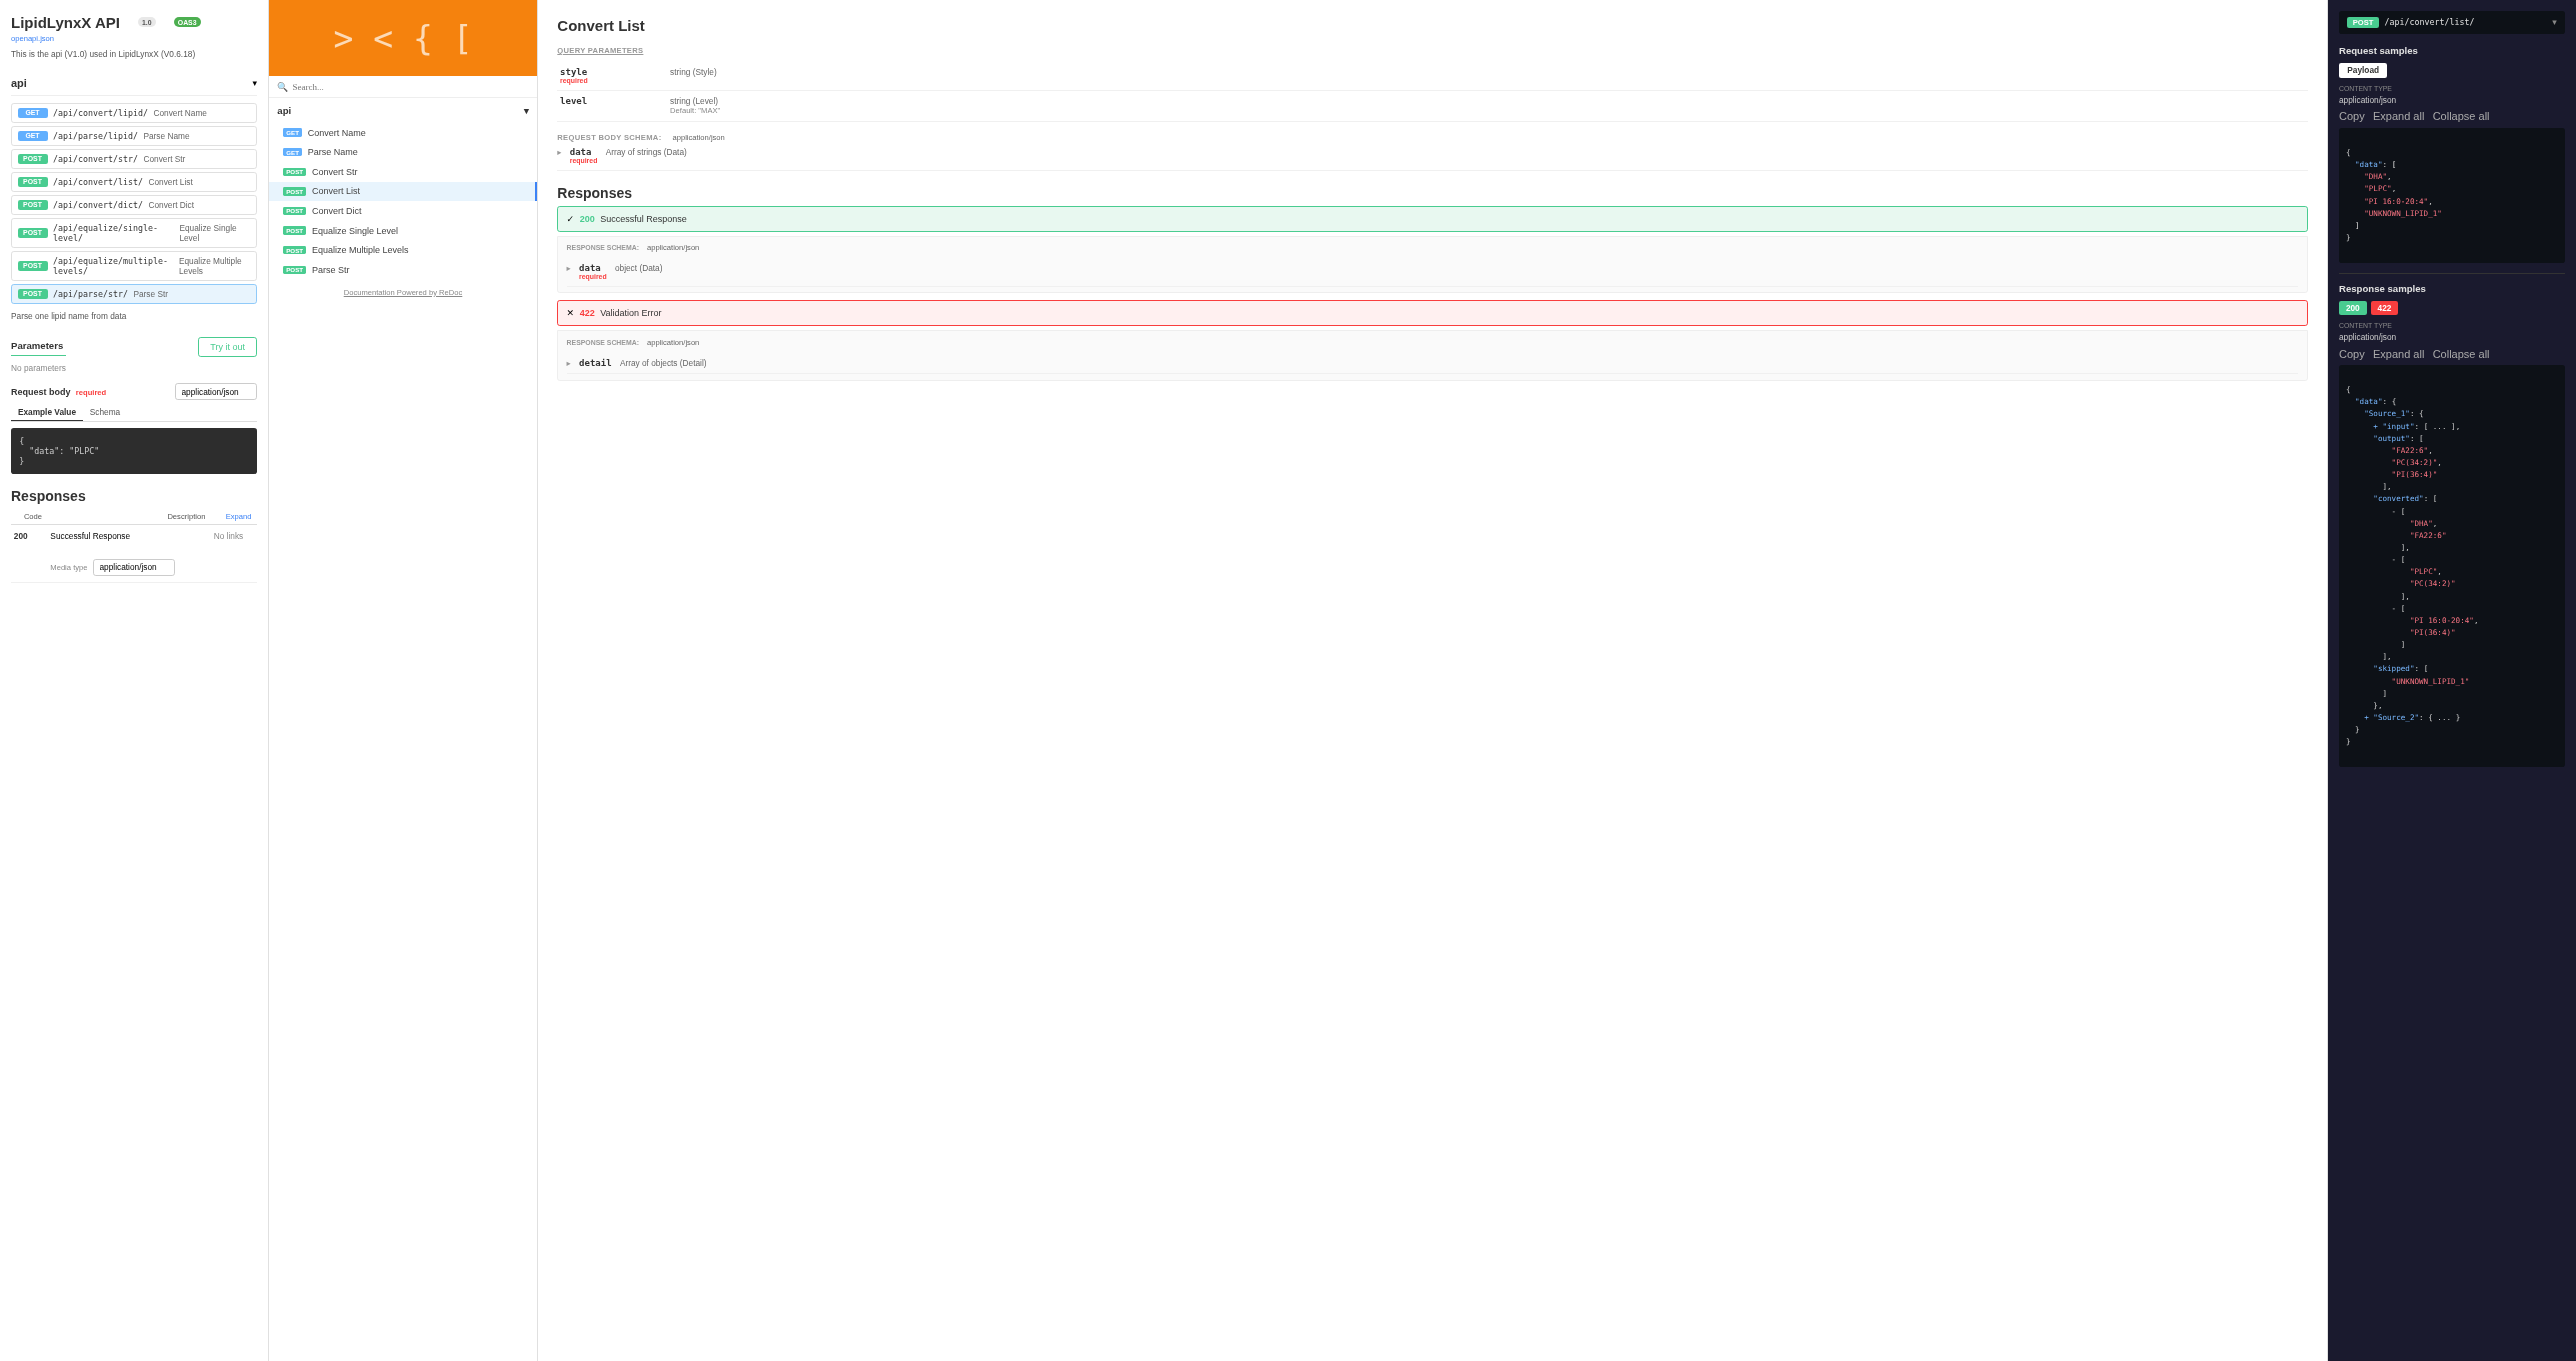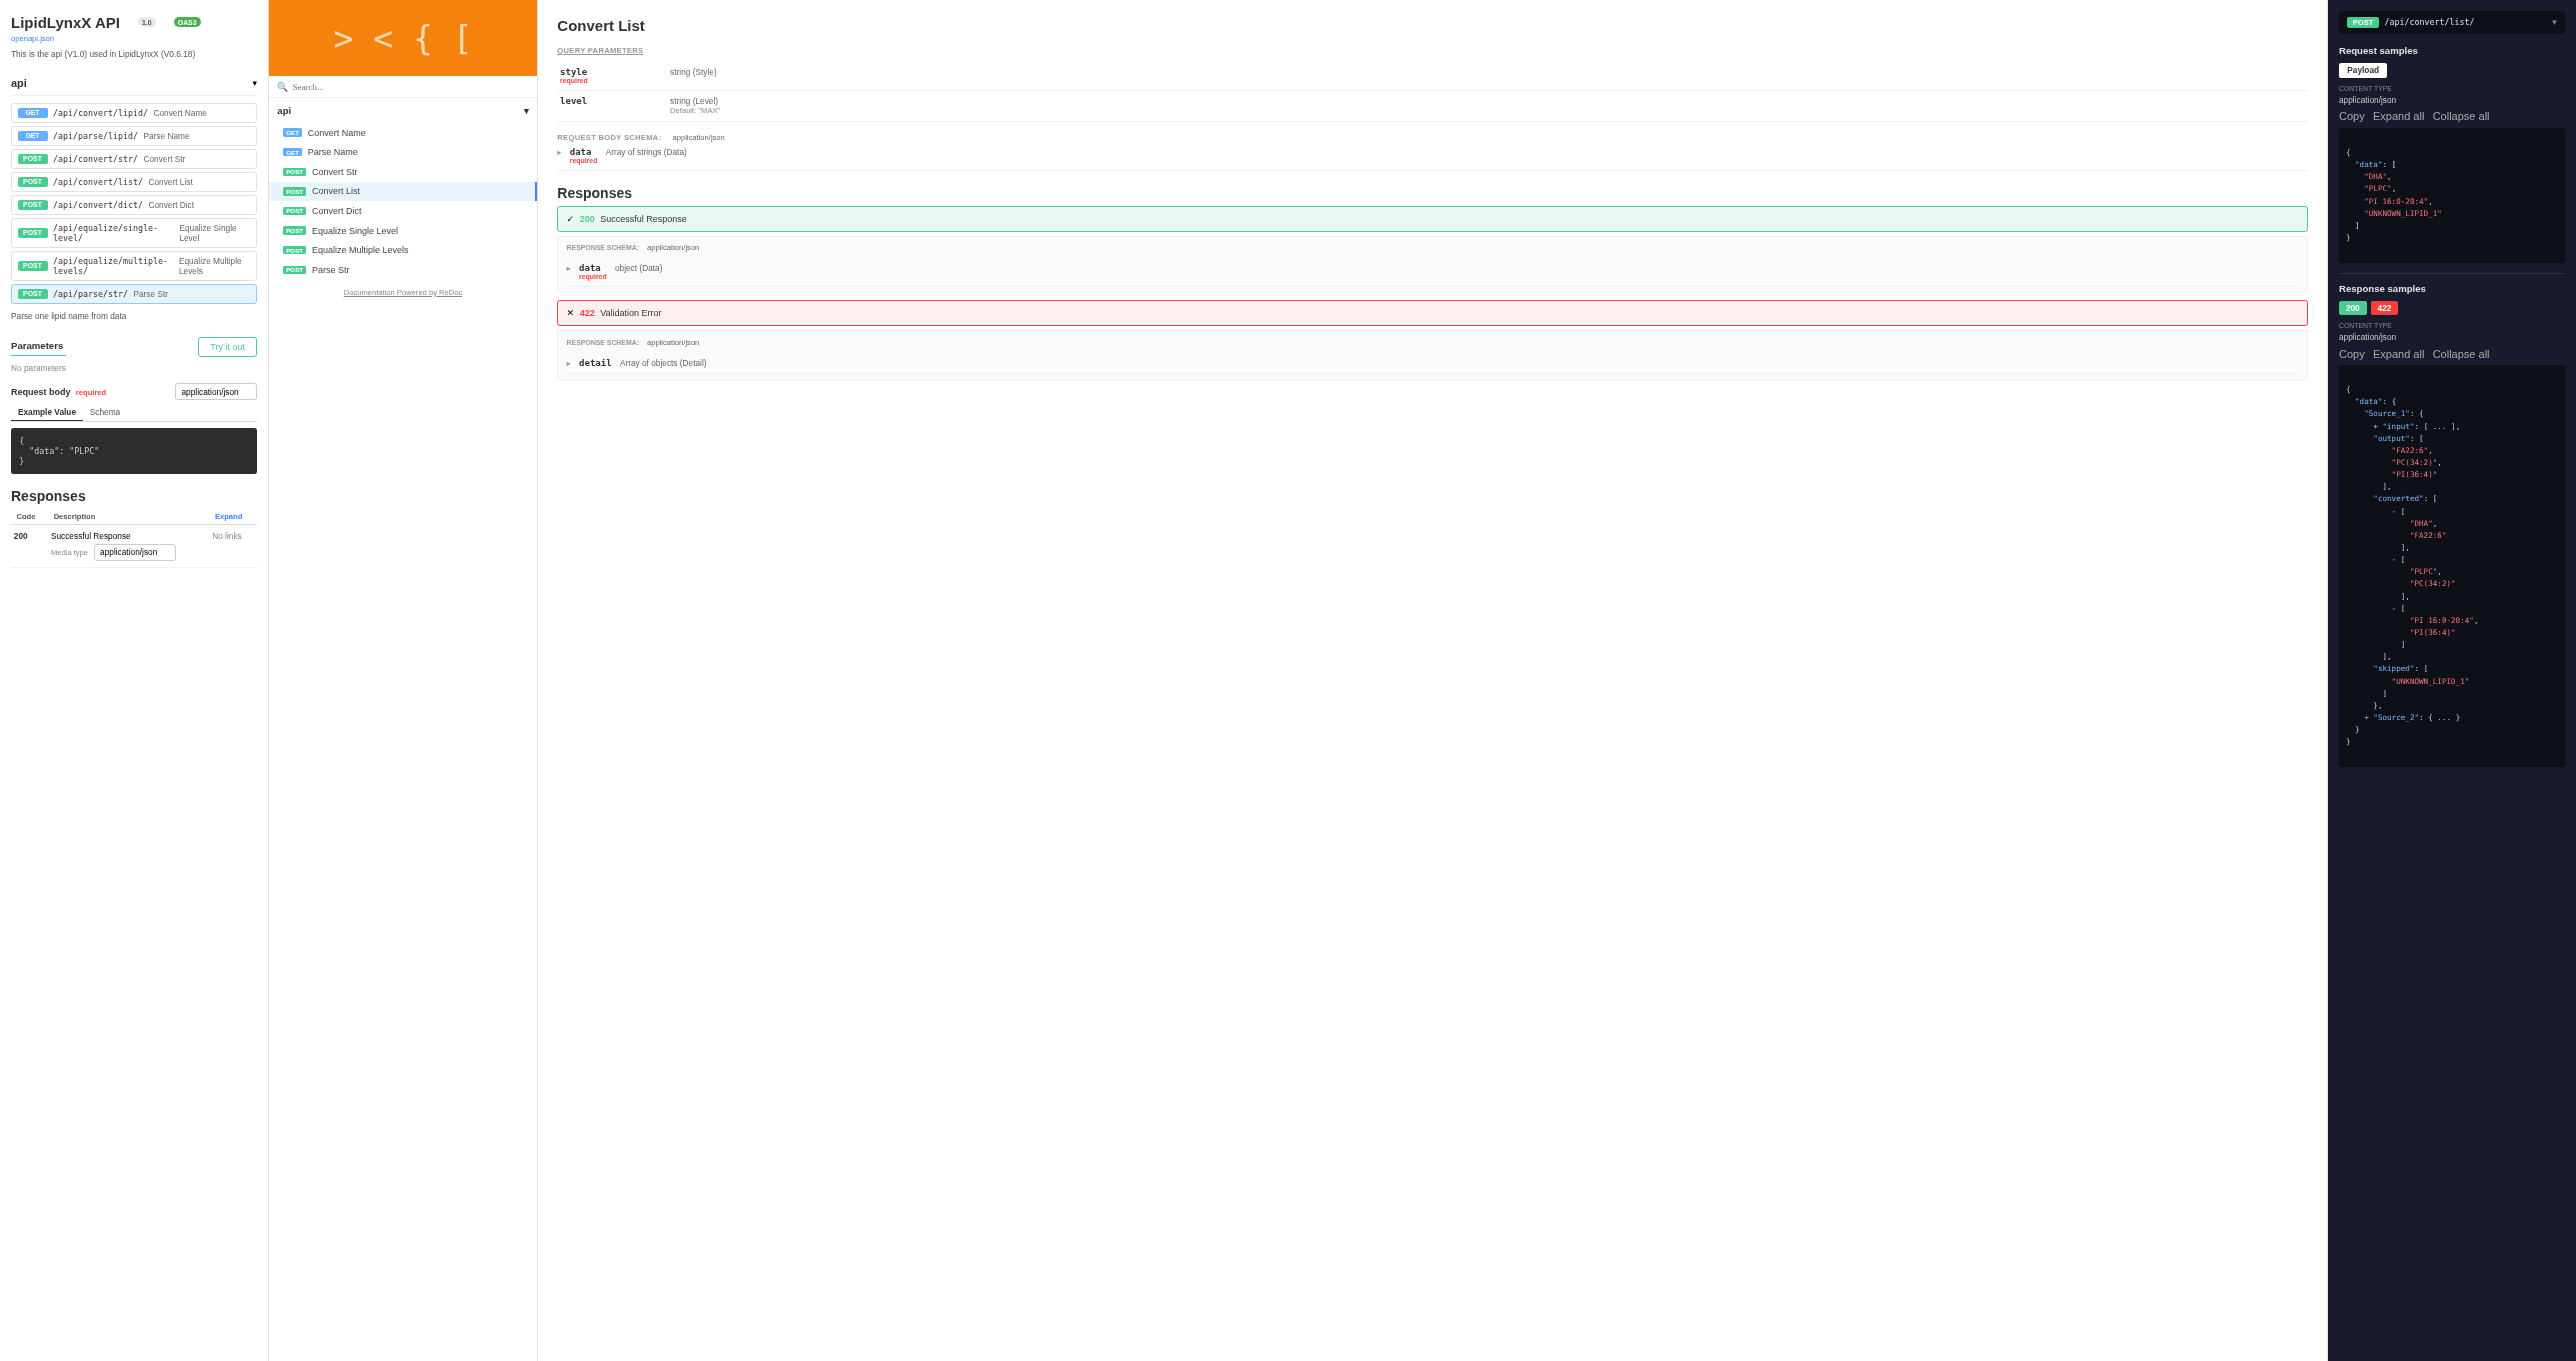--- a/index.html
+++ b/index.html
@@ -40,25 +40,25 @@
     .tab-item { font-size: 8.3px; padding: 2.8px 6.9px; cursor: pointer; border-bottom: 1.4px solid transparent; color: #555; }
     .tab-item.active { border-bottom: 1.4px solid #333; color: #333; font-weight: 600; }
 
     .code-block { background: #2d2d2d; color: #ccc; padding: 8.3px; border-radius: 2.8px; font-family: monospace; font-size: 8.3px; min-height: 41px; }
 
     .try-it-btn { padding: 4.1px 11px; border: 0.7px solid #49cc90; background: #fff; color: #49cc90; border-radius: 2.8px; font-size: 9px; font-weight: 500; cursor: pointer; }
 
     .responses-section { margin-top: 13.8px; }
     .responses-title { font-size: 14px; font-weight: 700; color: #333; margin-bottom: 5.5px; }
     .resp-table { width: 100%; border-collapse: collapse; }
-    .resp-table th { text-align: left; font-size: 7.6px; font-weight: 700; color: #555; padding: 2.8px 5.5px; border-bottom: 0.7px solid #ddd; }
+    .resp-table th { text-align: right; font-size: 7.6px; font-weight: 400; color: #555; padding: 2.8px 5.5px; border-bottom: 0.7px solid #ddd; }
     .resp-table td { padding: 4.1px 5.5px; font-size: 8.3px; border-bottom: 0.7px solid #f0f0f0; }
     .resp-code { font-weight: 600; color: #333; }
     .links-col { color: #888; font-size: 7.6px; }
-    .media-type-row { display: flex; align-items: center; gap: 5.5px; margin-top: 3px; }
+    .media-type-row { display: flex; align-items: center; gap: 5.5px; margin-top: 18px; }
     .media-label { font-size: 7.6px; color: #888; }
 
     
     .center-panel { width: 269px; min-width: 269px; overflow-y: auto; background: #fff; border-right: 0.7px solid #e0e0e0; }
 
     .orange-header { background: #f5820d; height: 76px; display: flex; align-items: center; justify-content: center; position: relative; overflow: hidden; }
     .orange-logo { font-size: 33px; color: rgba(255,255,255,0.7); font-family: monospace; }
 
     .search-box { display: flex; align-items: center; gap: 4.1px; padding: 5.5px 8.3px; border-bottom: 0.7px solid #eee; }
     .search-input { border: none; outline: none; font-size: 9px; flex: 1; font-family: Liberation Serif, serif; }

